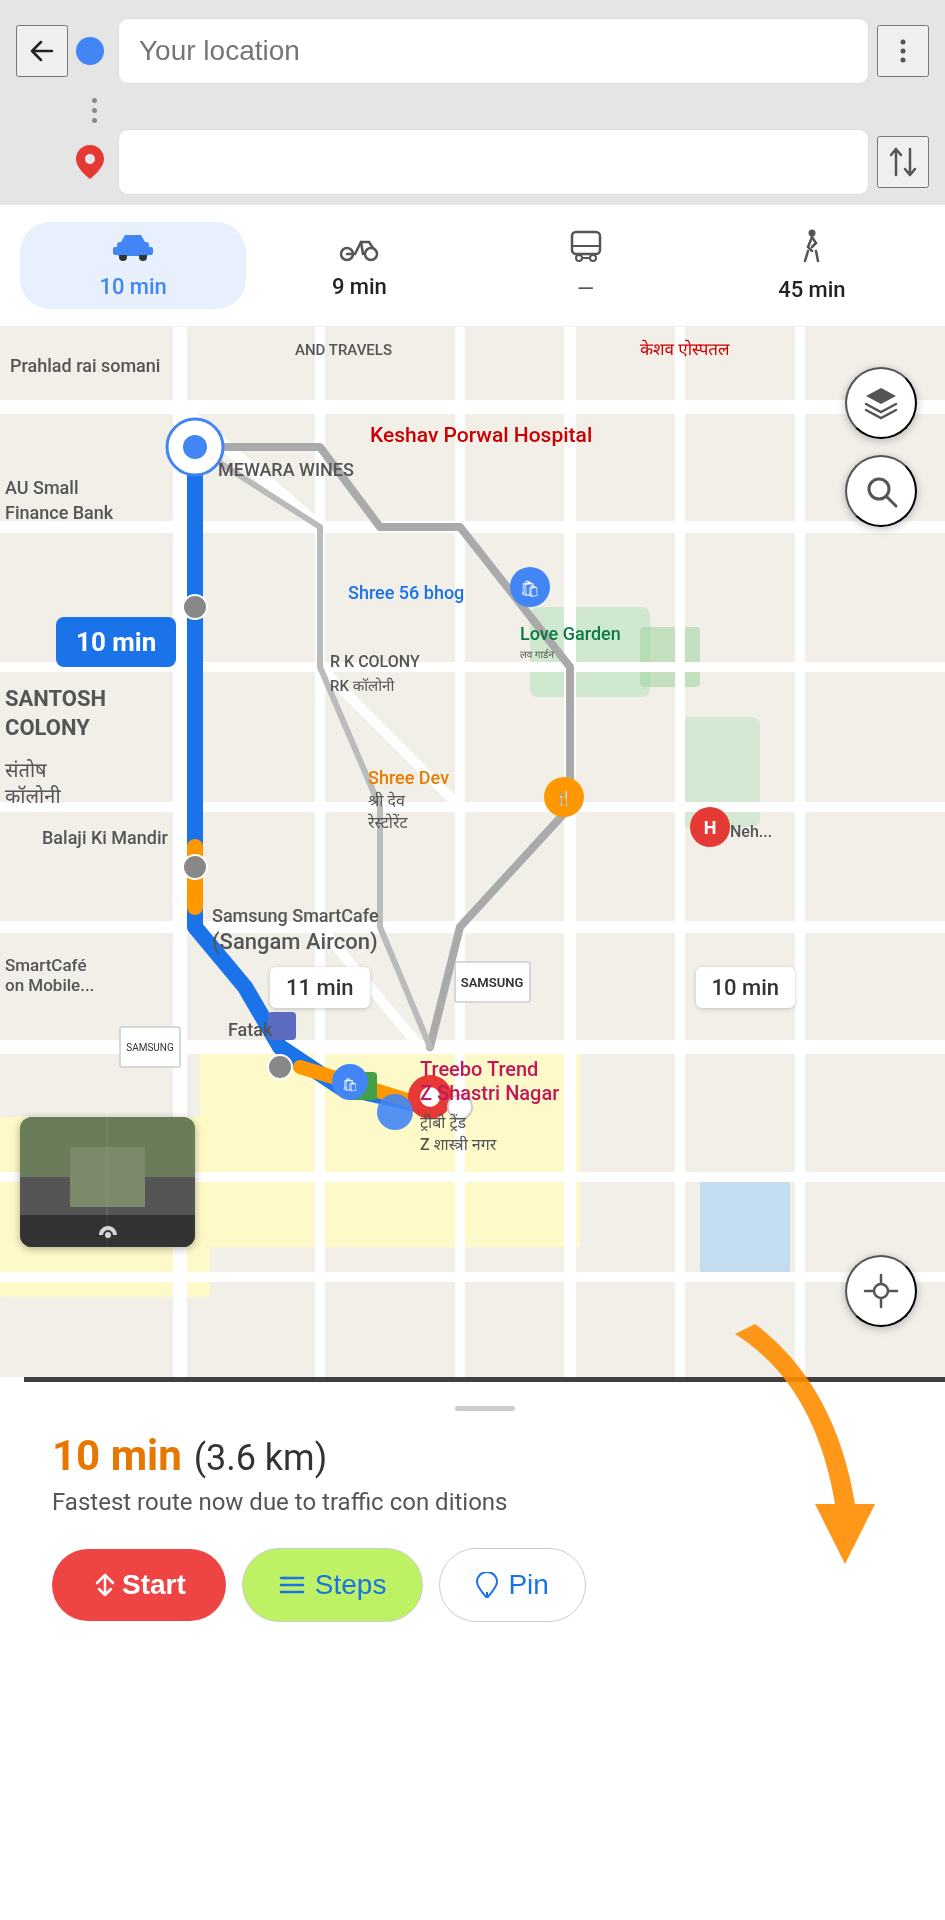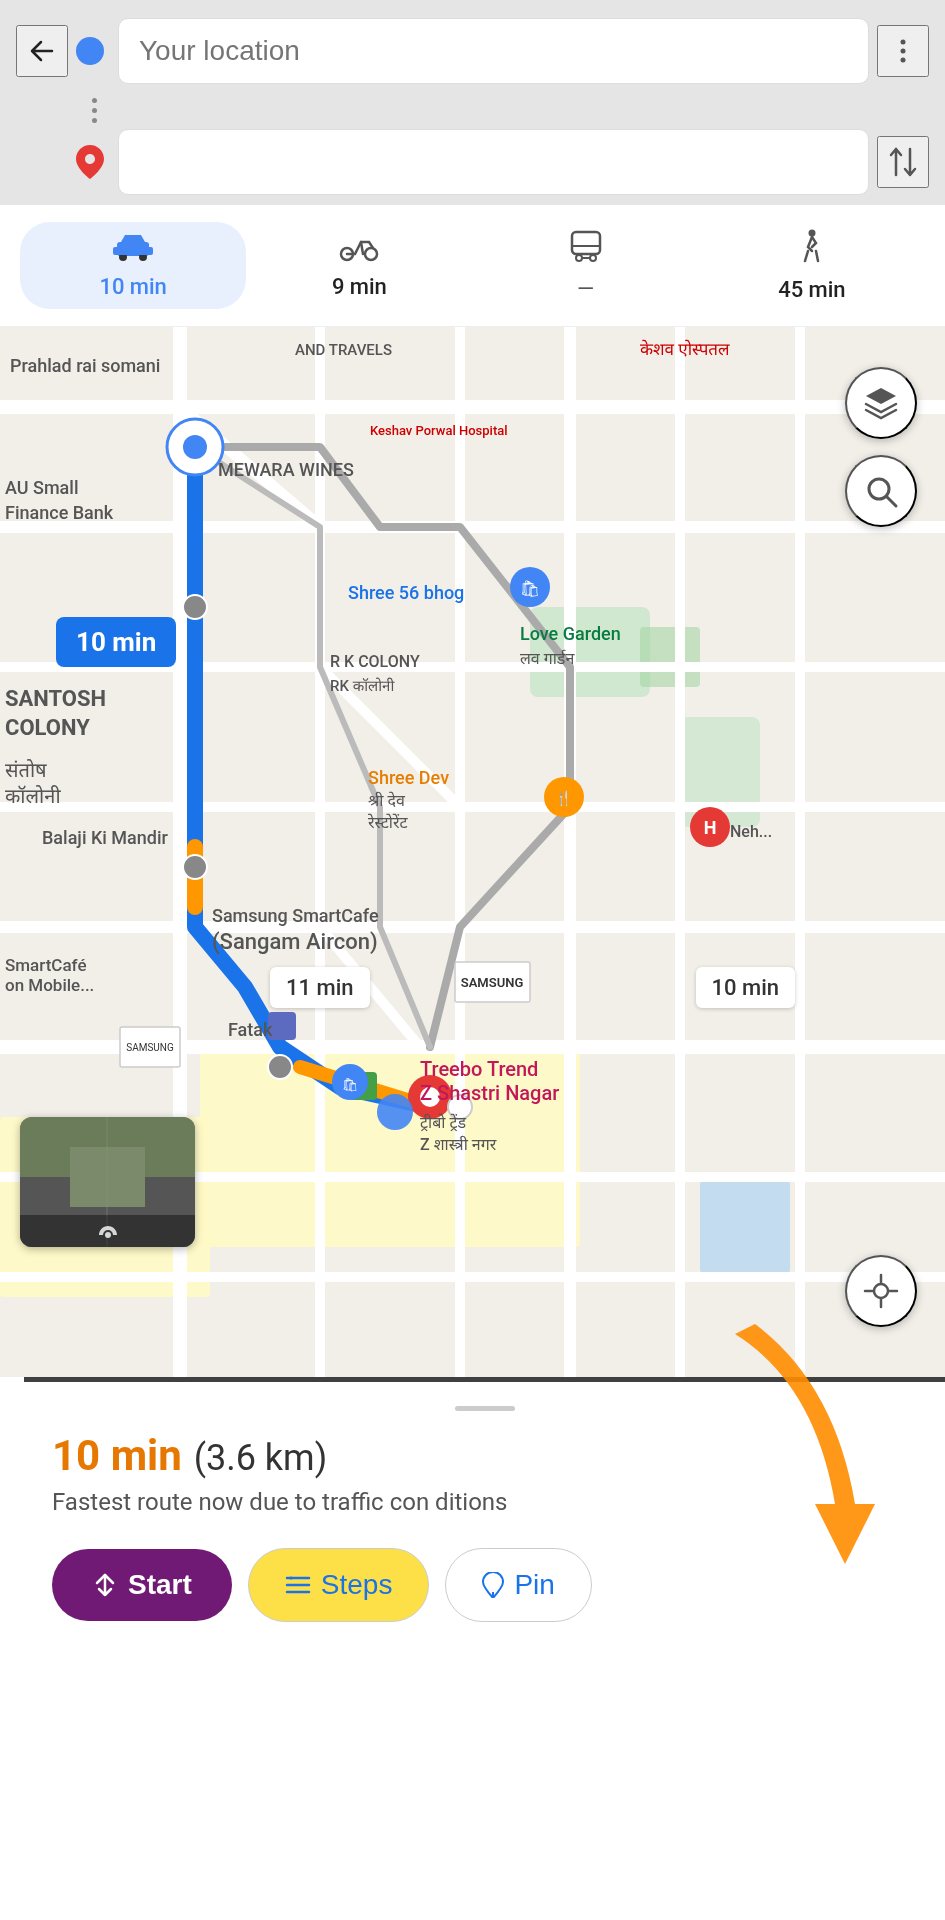--- a/index.html
+++ b/index.html
@@ -284,35 +284,35 @@
       color: #555;
       margin-top: 6px;
       margin-bottom: 32px;
     }
     .action-buttons {
       display: flex;
       gap: 16px;
       align-items: center;
     }
     .btn-start {
-      background: #701a75;
+      background: #ef4444;
       color: #fff;
       border: none;
       border-radius: 50px;
       padding: 20px 40px;
       font-size: 28px;
       font-weight: 600;
       cursor: pointer;
       display: flex;
       align-items: center;
-      gap: 10px;
+      gap: 4px;
     }
     .btn-steps {
       border: 1.5px solid #ccc;
-      background: #fde047;
+      background: #bef264;
       color: #1A73E8;
       border-radius: 50px;
       padding: 20px 36px;
       font-size: 28px;
       font-weight: 500;
       cursor: pointer;
       display: flex;
       align-items: center;
       gap: 10px;
     }
@@ -511,27 +511,27 @@
 
     <circle cx="564" cy="470" r="20" fill="#FF9800"></circle>
     <text x="564" y="476" font-size="14" fill="#fff" text-anchor="middle">🍴</text>
 
     <circle cx="350" cy="755" r="18" fill="#4285F4"></circle>
     <text x="350" y="762" font-size="13" fill="#fff" text-anchor="middle">🛍</text>
   </svg>
 
   <div class="map-label" style="top:28px;left:10px;">Prahlad rai somani</div>
   <div class="map-label" style="top:14px;left:295px;font-size:15px;">AND TRAVELS</div>
-  <div class="map-label red" style="top:96px;left:370px;font-size:13px;">Keshav Porwal Hospital</div>
+  <div class="map-label red" style="top:96px;left:370px;font-size:21px;">Keshav Porwal Hospital</div>
   <div class="map-label" style="top:10px;left:640px;font-size:17px;color:#c00;">केशव एोस्पतल</div>
   <div class="map-label" style="top:148px;left:5px;line-height:1.4;">AU Small<br>Finance Bank</div>
   <div class="map-label" style="top:132px;left:218px;">MEWARA WINES</div>
   <div class="map-label" style="top:255px;left:348px;color:#1A73E8;">Shree 56 bhog</div>
   <div class="map-label green" style="top:296px;left:520px;">Love Garden</div>
-  <div class="map-label" style="top:320px;left:520px;font-size:16px;">लव गार्डन</div>
+  <div class="map-label" style="top:320px;left:520px;font-size:10px;">लव गार्डन</div>
   <div class="map-label" style="top:325px;left:330px;font-size:16px;">R K COLONY</div>
   <div class="map-label" style="top:348px;left:330px;font-size:15px;">RK कॉलोनी</div>
   <div class="map-label" style="top:358px;left:5px;font-weight:700;font-size:22px;line-height:1.3;">SANTOSH<br>COLONY</div>
   <div class="map-label" style="top:430px;left:5px;font-size:20px;line-height:1.3;">संतोष<br>कॉलोनी</div>
   <div class="map-label orange" style="top:440px;left:368px;">Shree Dev</div>
   <div class="map-label" style="top:462px;left:368px;font-size:16px;">श्री देव<br>रेस्टोरेंट</div>
   <div class="map-label" style="top:500px;left:42px;">Balaji Ki Mandir</div>
   <div class="map-label" style="top:578px;left:212px;font-size:18px;">Samsung SmartCafe</div>
   <div class="map-label" style="top:602px;left:212px;font-size:22px;">(Sangam Aircon)</div>
   <div class="map-label" style="top:628px;left:5px;font-size:17px;">SmartCafé<br>on Mobile...</div>

